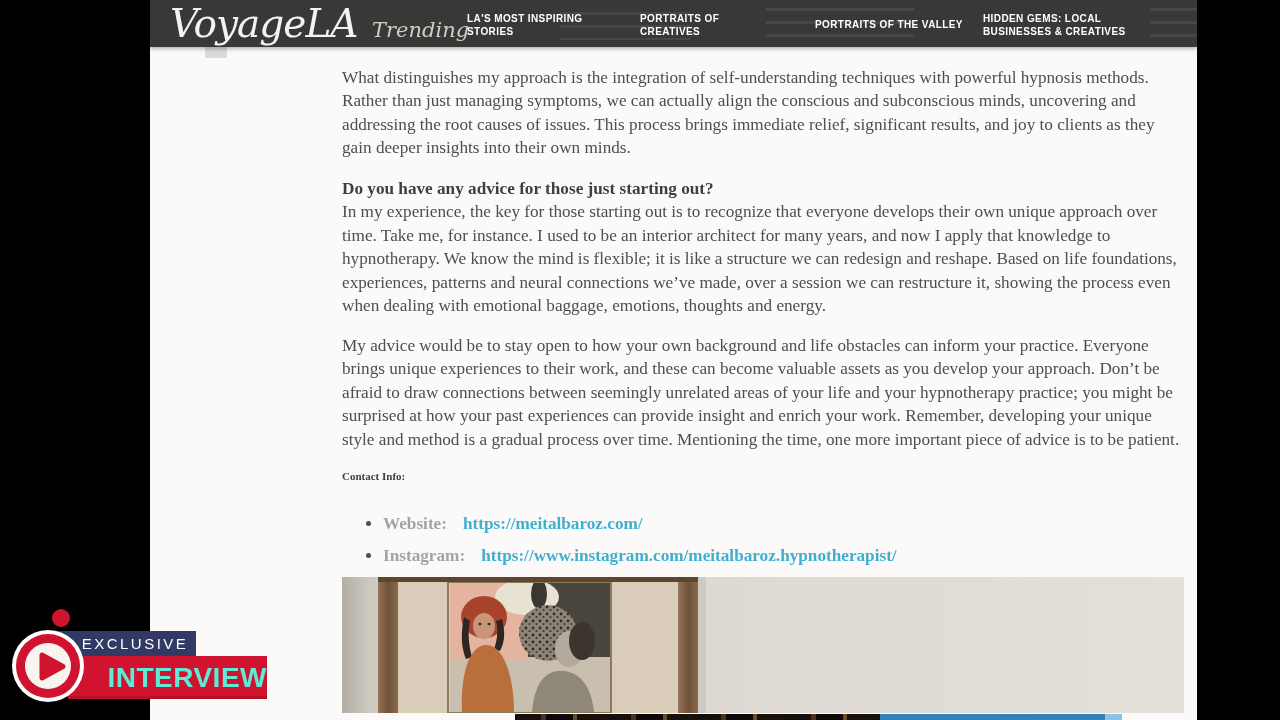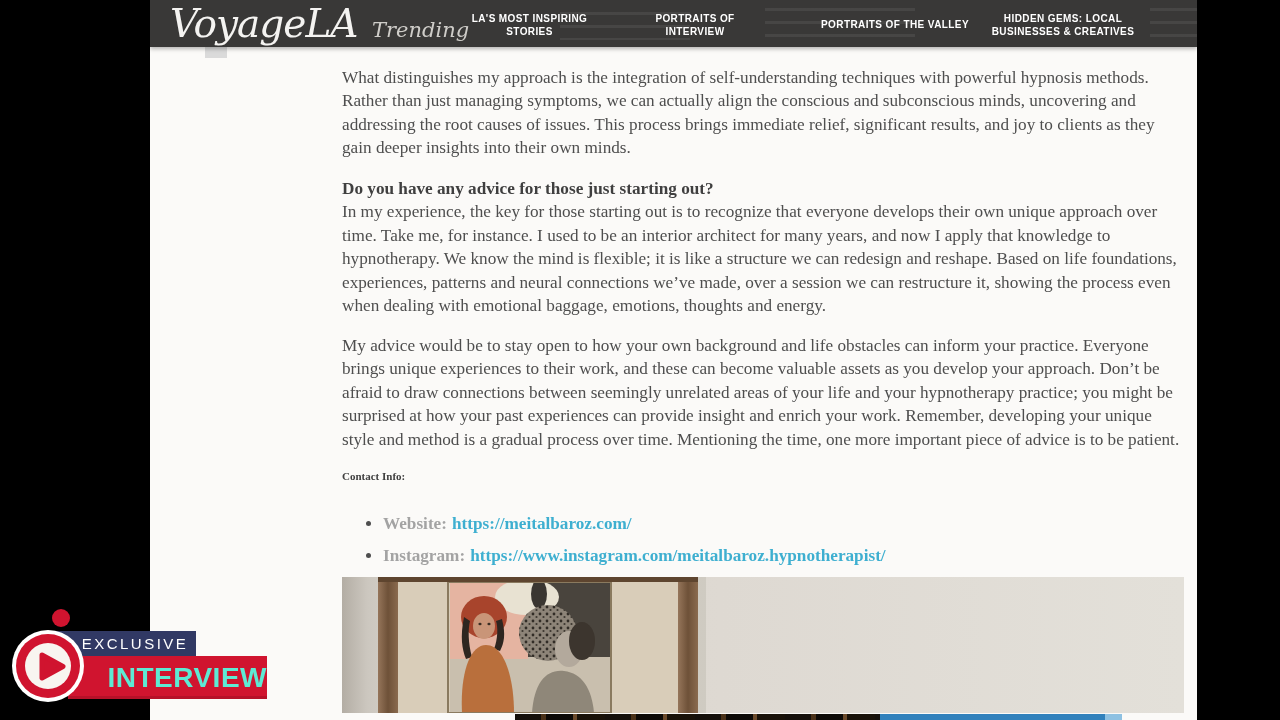--- a/index.html
+++ b/index.html
@@ -11,21 +11,21 @@
   .letterbox.left { left:0; width:150px; }
   .letterbox.right { left:1197px; width:83px; }
 
   
   .page { position:absolute; left:150px; top:0; width:1047px; height:720px;
           background:var(--page-bg,#fbfaf8); z-index:1; }
 
   
   .site-header { position:absolute; left:150px; top:0; width:1047px; height:47px;
                  background:var(--header-bg,#393837); z-index:20;
-                 box-shadow:0 2px 4px rgba(0,0,0,0.28);text-align:center; }
+                 box-shadow:0 2px 4px rgba(0,0,0,0.28); }
   .logo { position:absolute; left:20px; top:1px; font-family:"DejaVu Serif", serif;
           font-style:italic; font-size:39px; color:#f4f3f1; letter-spacing:-1px; line-height:46px; }
   .trending { position:absolute; left:222px; top:18px; font-family:"DejaVu Serif", serif;
               font-style:italic; font-size:21px; color:#cfcdc9; }
   .nav-item { position:absolute; font-family:"Liberation Sans", sans-serif; font-weight:bold;
               font-size:10px; letter-spacing:0.4px; color:#ffffff; line-height:13px; cursor:pointer; }
   .nav-1 { left:317px; top:12px; width:125px; }
   .nav-2 { left:490px; top:12px; width:110px; }
   .nav-3 { left:665px; top:18px; width:160px; }
   .nav-4 { left:833px; top:12px; width:160px; }
@@ -43,21 +43,21 @@
   .para { position:absolute; width:842px; font-size:17.2px; line-height:23.4px;
           color:var(--text-color,#4e4e4e); }
   .p1 { top:66px; }
   .p2 { top:177px; }
   .p3 { top:334px; }
   .q  { display:block; font-weight:bold; color:#3f3f3f; }
   .contact-heading { position:absolute; top:470px; font-size:11px; font-weight:bold; color:#3f3f3f; }
   .contact-list { position:absolute; top:512px; left:0; width:842px; list-style:disc; padding-left:41px; }
   .contact-list li { font-size:17.2px; line-height:23px; color:var(--text-color,#4e4e4e); margin-bottom:9px; }
   .c-label { font-weight:bold; color:#a3a3a3; }
-  .c-link { color:var(--link-color,#3eafd0); font-weight:600; text-decoration:none; margin-left:5px; cursor:pointer; }
+  .c-link { color:var(--link-color,#3eafd0); font-weight:600; text-decoration:none; margin-left:16px; cursor:pointer; }
 
   
   .photo { position:absolute; top:577px; left:0; width:842px; height:136px; overflow:hidden; }
 
   
   .next-strip { position:absolute; top:714px; left:0; width:842px; height:6px; }
   .strip-dark { position:absolute; left:173px; top:0; width:365px; height:6px;
     background:repeating-linear-gradient(90deg,#15100b 0 26px,#4a3118 26px 31px,#0d0a07 31px 58px,#6b4a2a 58px 62px,#191209 62px 90px); }
   .strip-blue { position:absolute; left:538px; top:0; width:225px; height:6px; background:#3181bc; }
   .strip-blue-light { position:absolute; left:763px; top:0; width:17px; height:6px; background:#8ec1e2; }
@@ -84,21 +84,21 @@
 
 <div class="scroll-remnant"></div>
 
 <div class="site-header">
   <div class="ghost g1"></div>
   <div class="ghost g2"></div>
   <div class="ghost g3"></div>
   <div class="logo">VoyageLA</div>
   <div class="trending">Trending</div>
   <div class="nav-item nav-1">LA'S MOST INSPIRING STORIES</div>
-  <div class="nav-item nav-2">PORTRAITS OF INTERVIEW</div>
+  <div class="nav-item nav-2">PORTRAITS OF CREATIVES</div>
   <div class="nav-item nav-3">PORTRAITS OF THE VALLEY</div>
   <div class="nav-item nav-4">HIDDEN GEMS: LOCAL BUSINESSES &amp; CREATIVES</div>
 </div>
 
 <div class="content">
   <p class="para p1">What distinguishes my approach is the integration of self-understanding techniques with powerful hypnosis methods. Rather than just managing symptoms, we can actually align the conscious and subconscious minds, uncovering and addressing the root causes of issues. This process brings immediate relief, significant results, and joy to clients as they gain deeper insights into their own minds.</p>
 
   <p class="para p2"><span class="q">Do you have any advice for those just starting out?</span><span>In my experience, the key for those starting out is to recognize that everyone develops their own unique approach over time. Take me, for instance. I used to be an interior architect for many years, and now I apply that knowledge to hypnotherapy. We know the mind is flexible; it is like a structure we can redesign and reshape. Based on life foundations, experiences, patterns and neural connections we’ve made, over a session we can restructure it, showing the process even when dealing with emotional baggage, emotions, thoughts and energy.</span></p>
 
   <p class="para p3">My advice would be to stay open to how your own background and life obstacles can inform your practice. Everyone brings unique experiences to their work, and these can become valuable assets as you develop your approach. Don’t be afraid to draw connections between seemingly unrelated areas of your life and your hypnotherapy practice; you might be surprised at how your past experiences can provide insight and enrich your work. Remember, developing your unique style and method is a gradual process over time. Mentioning the time, one more important piece of advice is to be patient.</p>

